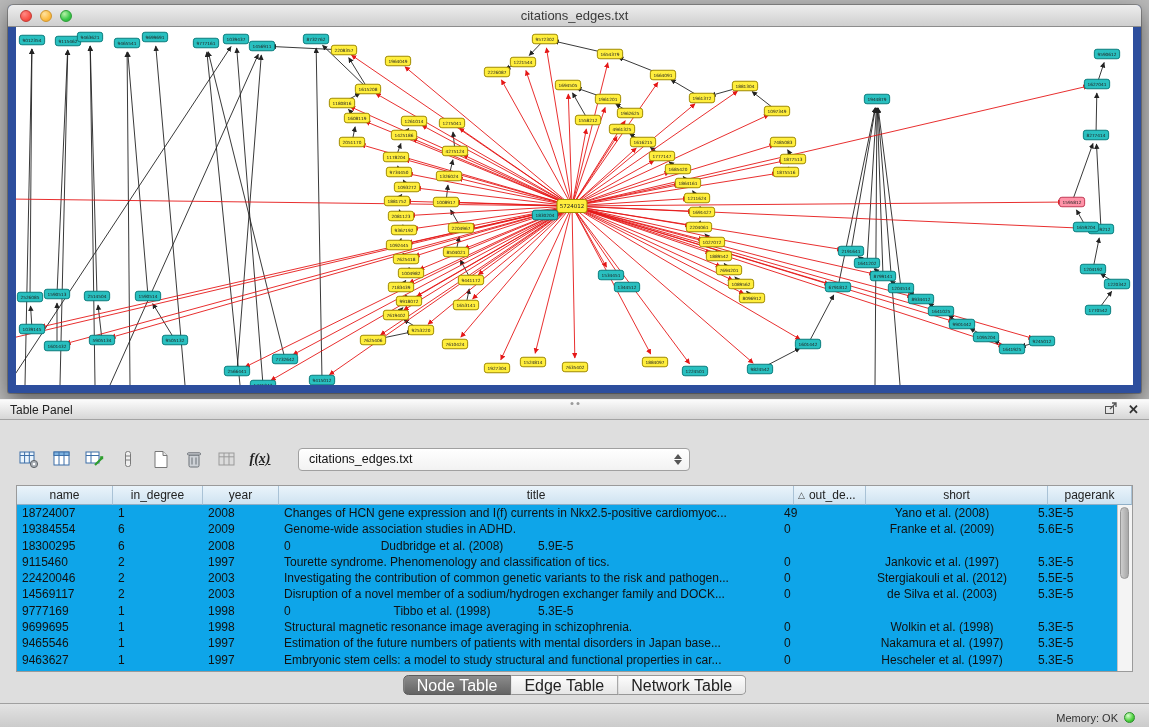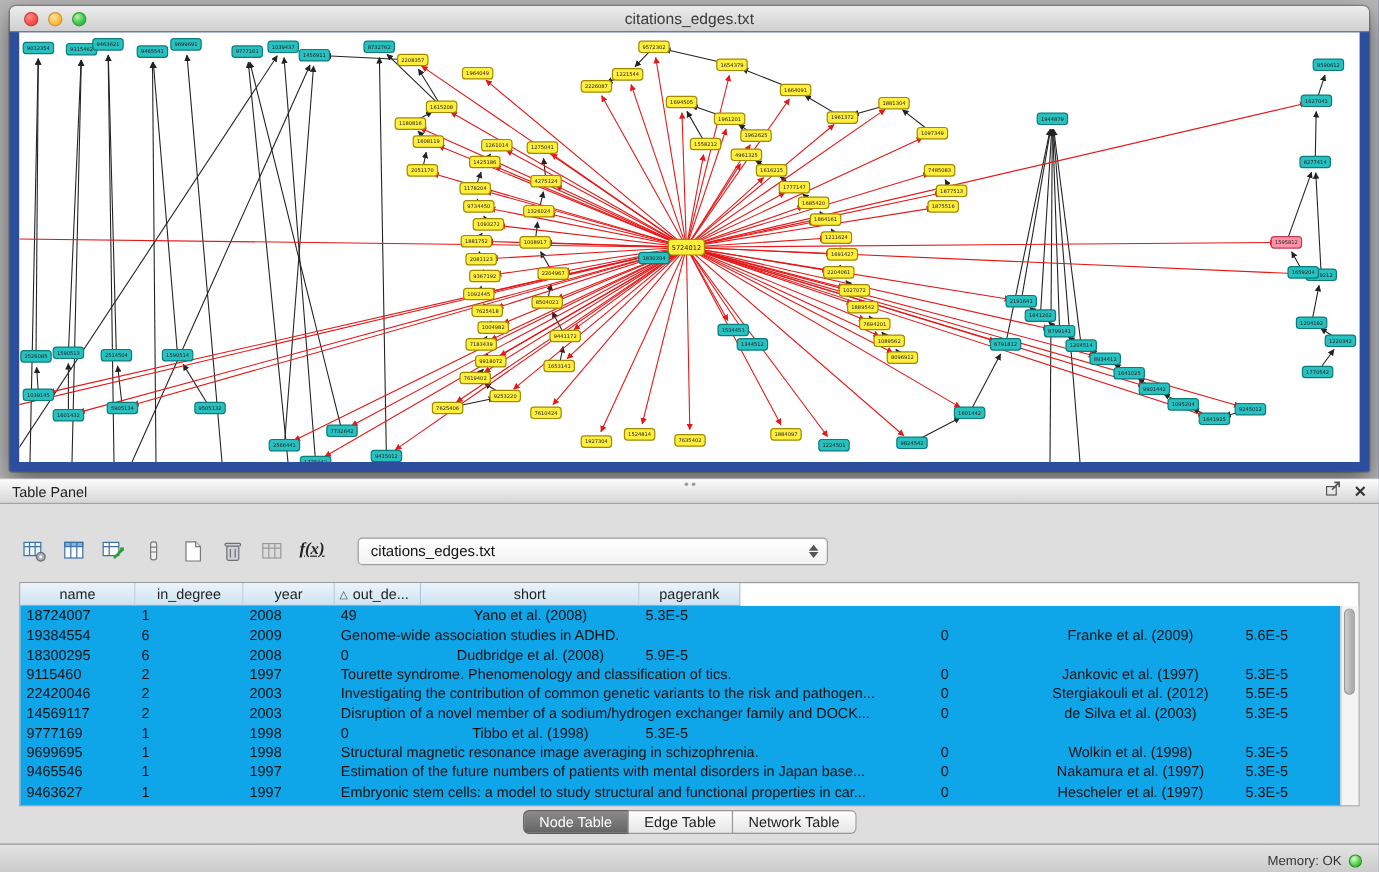--- a/index.html
+++ b/index.html
@@ -103,21 +103,21 @@
   }
   #vthumb {
     position:absolute; top:2px; left:2px; width:9px; height:72px;
     border-radius:5px; background:linear-gradient(90deg,#cdcdcd,#a8a8a8);
     border:1px solid #969696;
   }
 
   
   #tabsbar { position:absolute; left:50%; bottom:8px; transform:translateX(-50%); display:flex; }
   .tab {
-    height:20px; line-height:19px; padding:0 13px; font-size:12px; color:#222;
+    height:20px; line-height:19px; padding:0 13px; font-size:16px; color:#222;
     background:linear-gradient(#fdfdfd,#e6e6e6);
     border:1px solid #979797; border-left:none;
   }
   .tab:first-child { border-left:1px solid #979797; border-radius:5px 0 0 5px; }
   .tab:last-child  { border-radius:0 5px 5px 0; }
   .tab.active { background:linear-gradient(#8b8b8b,#646464); color:#fff; border-color:#5c5c5c; }
 
   
   #statusbar {
     position:absolute; left:0; top:703px; width:1149px; height:28px;
@@ -883,36 +883,40 @@
     <div id="thead">
         <div class="th c0">
           <span>name</span>
         </div>
         <div class="th c1">
           <span>in_degree</span>
         </div>
         <div class="th c2">
           <span>year</span>
         </div>
+        <div class="th c3">
+          <span>title</span>
+        </div>
         <div class="th c4">
           <span class="sort">△</span>
           <span>out_de...</span>
         </div>
         <div class="th c5">
           <span>short</span>
         </div>
         <div class="th c6">
           <span>pagerank</span>
         </div>
       </div>
     <div id="tbody">
         <div class="tr">
           <div class="td c0">18724007</div>
           <div class="td c1">1</div>
           <div class="td c2">2008</div>
+          <div class="td c3">Changes of HCN gene expression and I(f) currents in Nkx2.5-positive cardiomyoc...</div>
           <div class="td c4">49</div>
           <div class="td c5">Yano et al. (2008)</div>
           <div class="td c6">5.3E-5</div>
         </div>
         <div class="tr">
           <div class="td c0">19384554</div>
           <div class="td c1">6</div>
           <div class="td c2">2009</div>
           <div class="td c3">Genome-wide association studies in ADHD.</div>
           <div class="td c4">0</div>

